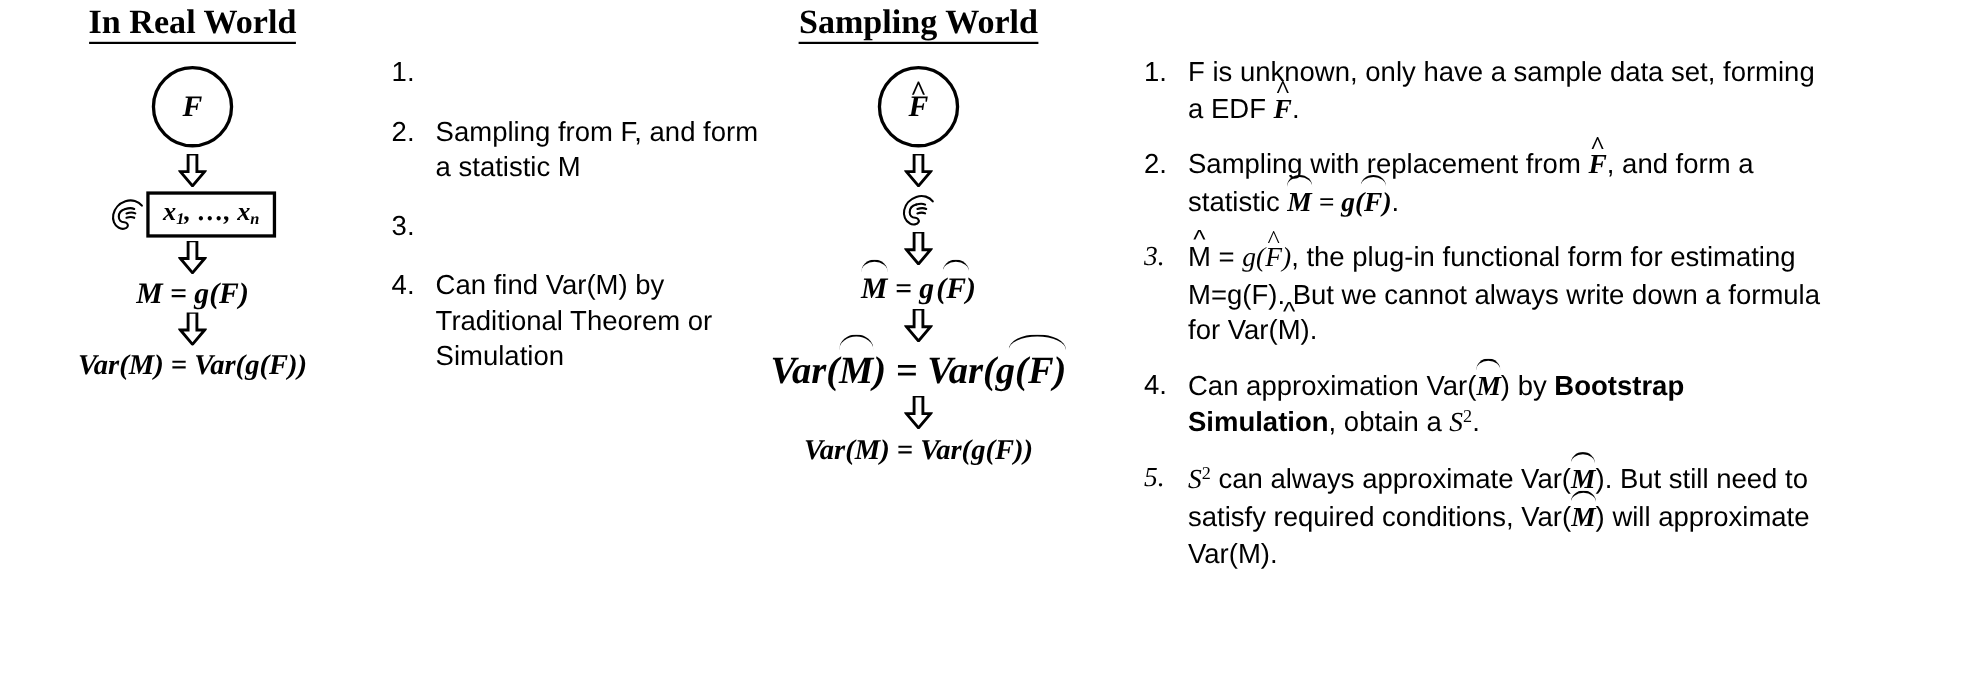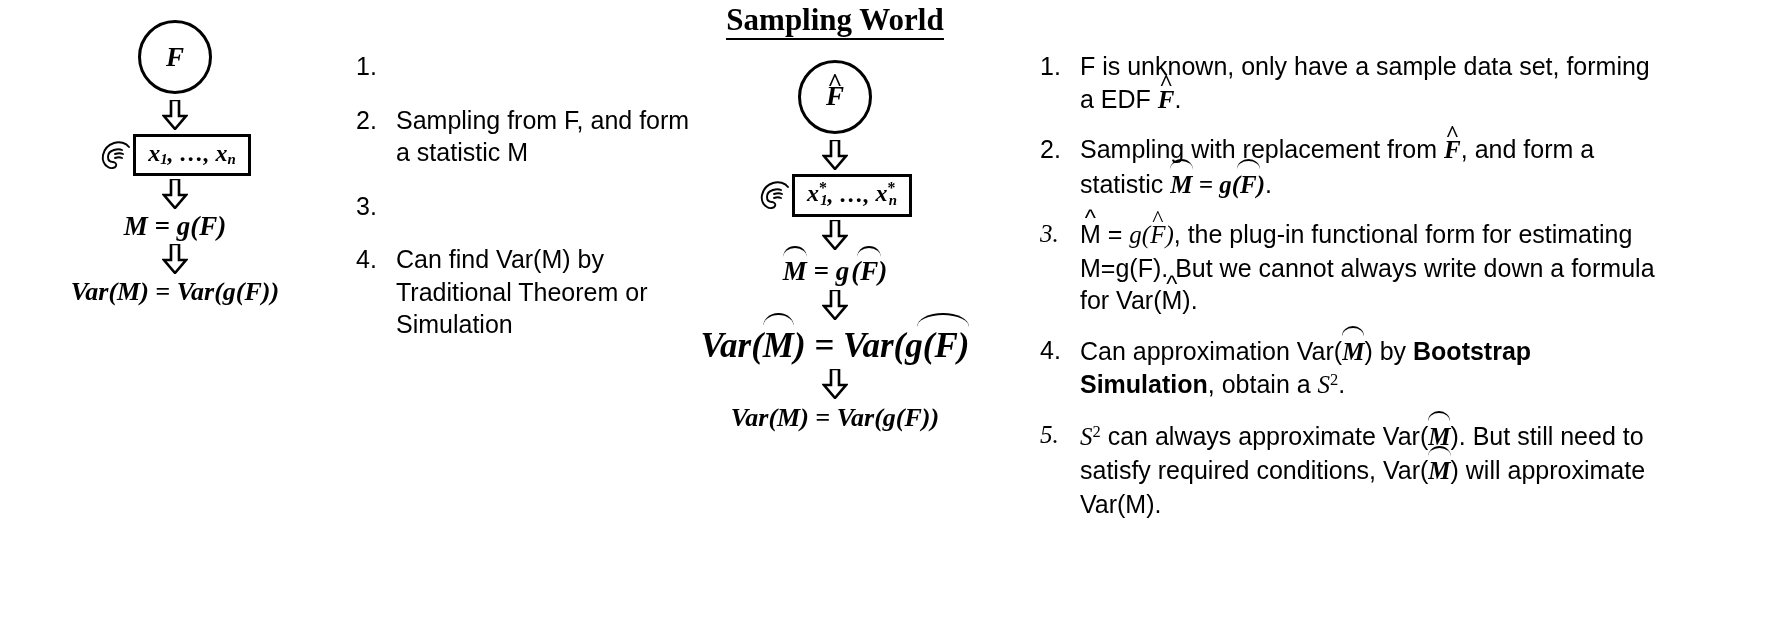--- a/index.html
+++ b/index.html
@@ -143,20 +143,23 @@
   .mi { font-family: "Liberation Serif", serif; font-style: italic; }
   .mb { font-family: "Liberation Serif", serif; font-style: italic; font-weight: bold; }
   b.strong { font-weight: bold; }
   .nowrapi { white-space: nowrap; }
 </style>
 </head>
 <body>
 
 <div class="panel" style="left:0px; top:0px; width:350px; height:460px;">
 
+  <div style="text-align:center; margin-top:4px;">
+    <span class="col-title">In Real World</span>
+  </div>
 
   <div style="margin-top:20px;">
     <div class="circle-node">
       <span class="sym">F</span>
     </div>
   </div>
 
   <div style="margin-top:6px;">
     <svg class="arrow-down" viewBox="0 0 26 30">
       <polygon points="9,0 17,0 17,16 24,16 13,29 2,16 9,16" fill="#ffffff" stroke="#000000" stroke-width="2.6" stroke-linejoin="miter"></polygon>
@@ -237,23 +240,20 @@
   </div>
 
   <div class="sample-row" style="margin-top:4px;">
     <svg class="hand-icon" viewBox="0 0 34 34">
       <path d="M30 9 C27 5 21 3 15 5 C9 7 5 12 4 17 C3 22 5 27 9 29 C12 31 16 30 17 28
                C18 26 16 24 14 24 C11 24 9 22 9 19 C9 16 11 13 15 12" fill="none" stroke="#000000" stroke-width="1.9" stroke-linecap="round"></path>
       <path d="M15 12 C18 11 21 11 23 12" fill="none" stroke="#000000" stroke-width="1.9" stroke-linecap="round"></path>
       <path d="M16 16 C19 15 22 15 24 16" fill="none" stroke="#000000" stroke-width="1.9" stroke-linecap="round"></path>
       <path d="M16 20 C19 19 21 19 23 20" fill="none" stroke="#000000" stroke-width="1.9" stroke-linecap="round"></path>
     </svg>
-    <span class="sample-box">
-      <span class="mb">x<sup class="st">*</sup><sub class="sm" style="margin-left:-0.45em;">1</sub></span><span class="mb">, …, </span><span class="mb">x<sup class="st">*</sup><sub class="sm" style="margin-left:-0.45em;">n</sub></span>
-    </span>
   </div>
 
   <div style="margin-top:3px;">
     <svg class="arrow-down" viewBox="0 0 26 30">
       <polygon points="9,0 17,0 17,16 24,16 13,29 2,16 9,16" fill="#ffffff" stroke="#000000" stroke-width="2.6" stroke-linejoin="miter"></polygon>
     </svg>
   </div>
 
   <div class="formula" style="margin-top:4px;">
     <span class="wide-hat-wrap">M<span class="whatline"></span></span> = g<span class="wide-hat-wrap" style="margin-left:2px;">(F)<span class="whatline" style="left:6px; right:6px;"></span></span>

